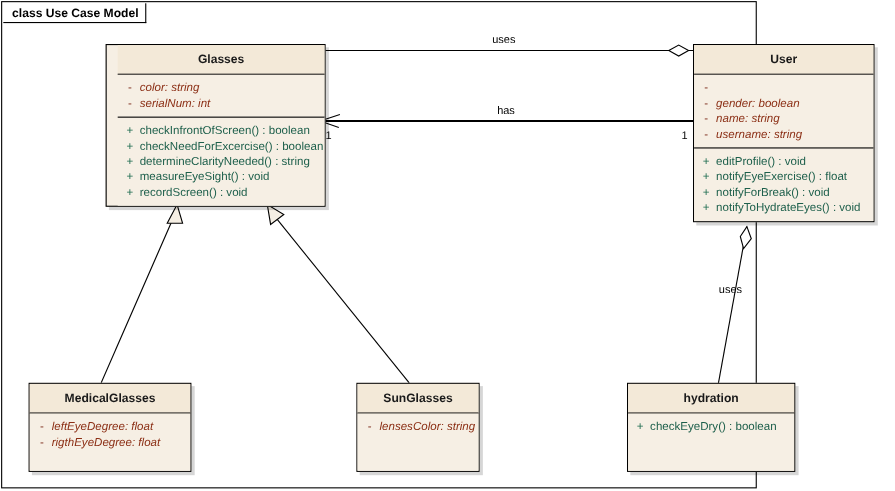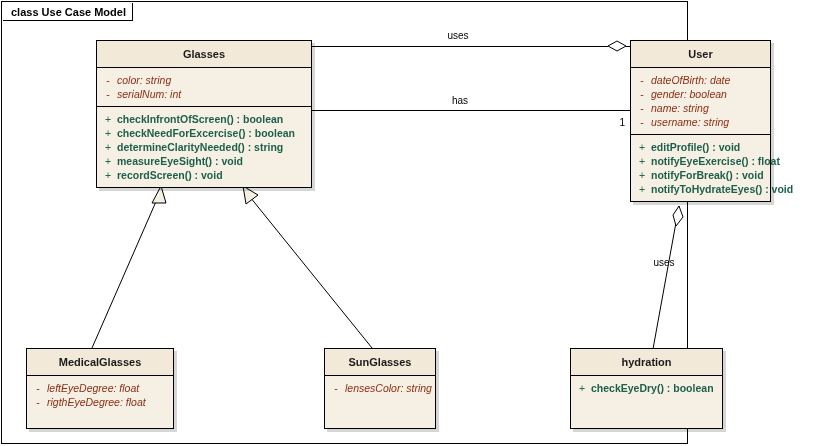--- a/index.html
+++ b/index.html
@@ -151,21 +151,21 @@
   }
   .uml-vis {
     width: 18px;
     flex: 0 0 18px;
     text-align: center;
     font-size: 10.5px;
   }
   .attr .uml-vis { color: #7b2a18; }
   .attr .uml-text { color: #8b2e14; font-style: italic; }
   .oper .uml-vis { color: #1d6b4f; }
-  .oper .uml-text { color: #1d5f4b; font-weight: bold; }
+  .oper .uml-text { color: #1d5f4b; }
   .uml-text { flex: 1 1 auto; }
   .uml-empty { height: 14px; }
 </style>
 </head>
 <body>
 
 <div id="canvas">
 
   <div id="frame">
     <div id="frame-tab">
@@ -202,21 +202,21 @@
       <path class="conn-diag" d="M 92 348 L 158 197"></path>
       <polygon class="arrow-gen" points="161,186 152,203 166,203"></polygon>
     </g>
 
     <g>
       <path class="conn-diag" d="M 372 348 L 250 197"></path>
       <polygon class="arrow-gen" points="243,186 246,204 258,195"></polygon>
     </g>
   </svg>
 
-  <div class="uml-class" id="class-glasses" style="left:96px; top:40px; width:216px;">
+  <div class="uml-class" id="class-glasses" style="left:96px; top:40px; width:200px;padding-left:10px;">
     <div class="uml-name">Glasses</div>
     <div class="uml-compartment">
       <div class="uml-row attr">
         <span class="uml-vis">-</span>
         <span class="uml-text">color:  string</span>
       </div>
       <div class="uml-row attr">
         <span class="uml-vis">-</span>
         <span class="uml-text">serialNum:  int</span>
       </div>
@@ -238,26 +238,25 @@
         <span class="uml-vis">+</span>
         <span class="uml-text">measureEyeSight() : void</span>
       </div>
       <div class="uml-row oper">
         <span class="uml-vis">+</span>
         <span class="uml-text">recordScreen() : void</span>
       </div>
     </div>
   </div>
 
-  <div class="uml-class" id="class-user" style="left:630px; top:40px; width:141px;">
+  <div class="uml-class" id="class-user" style="left:630px; top:40px; width:165px;">
     <div class="uml-name">User</div>
     <div class="uml-compartment">
       <div class="uml-row attr">
         <span class="uml-vis">-</span>
-        <span class="uml-text">dateOfBirth:  date</span>
       </div>
       <div class="uml-row attr">
         <span class="uml-vis">-</span>
         <span class="uml-text">gender:  boolean</span>
       </div>
       <div class="uml-row attr">
         <span class="uml-vis">-</span>
         <span class="uml-text">name:  string</span>
       </div>
       <div class="uml-row attr">

